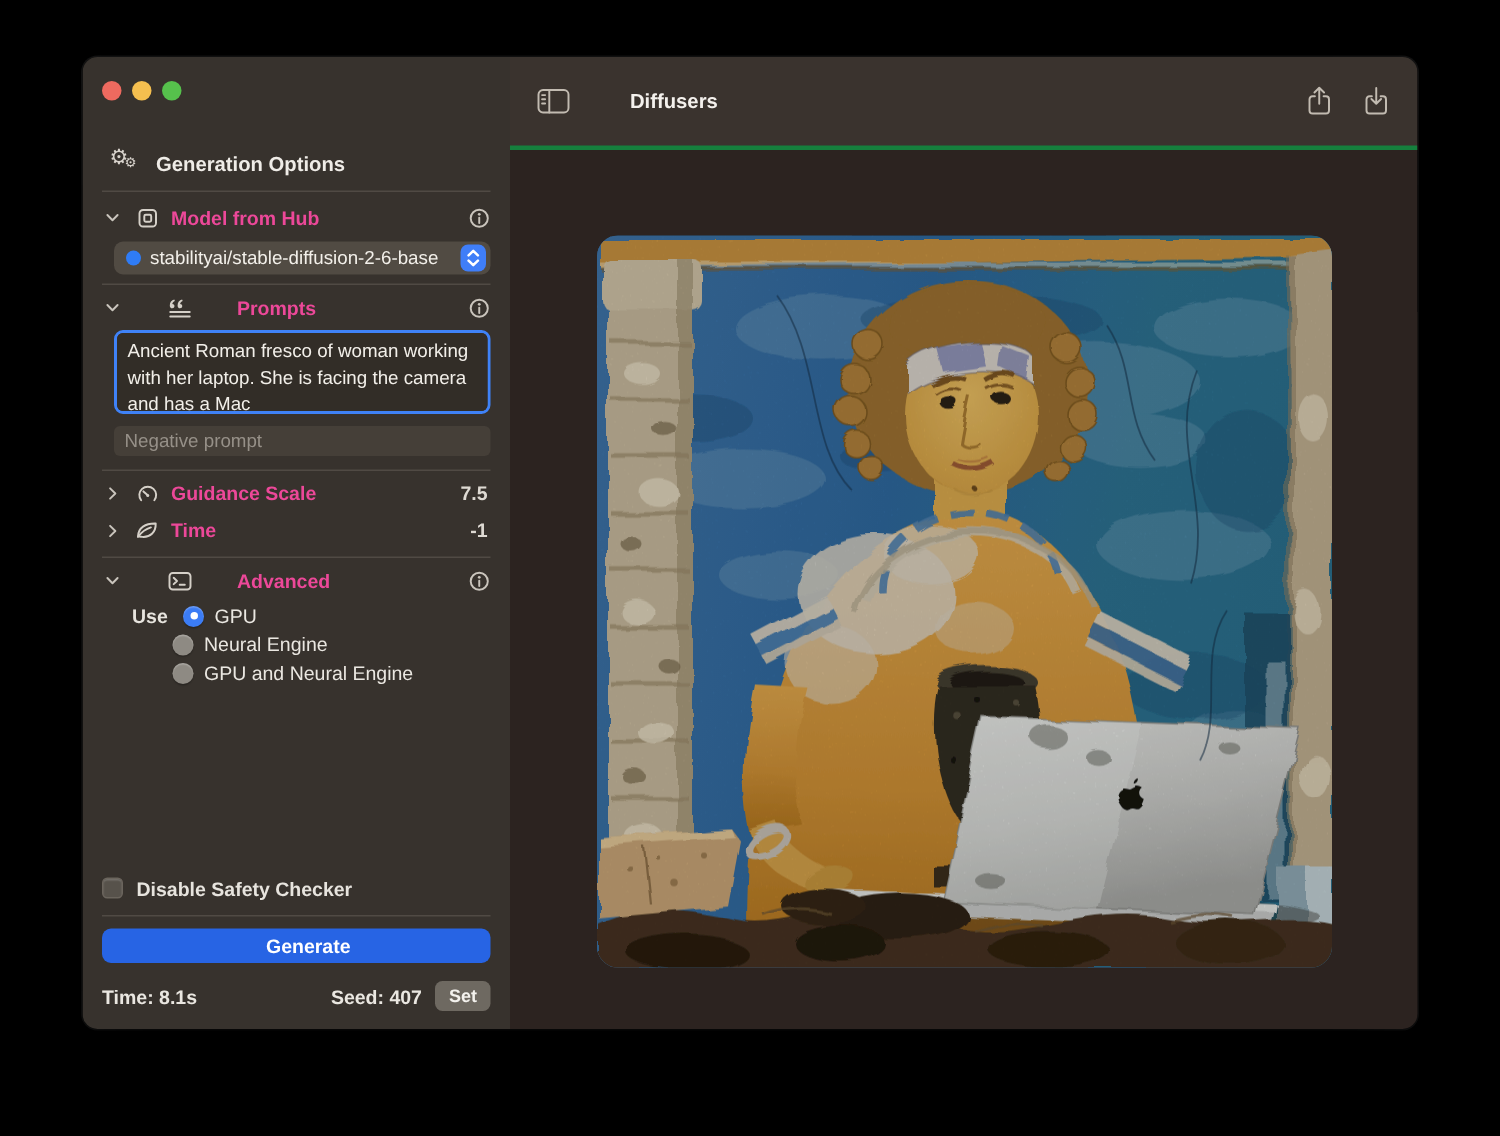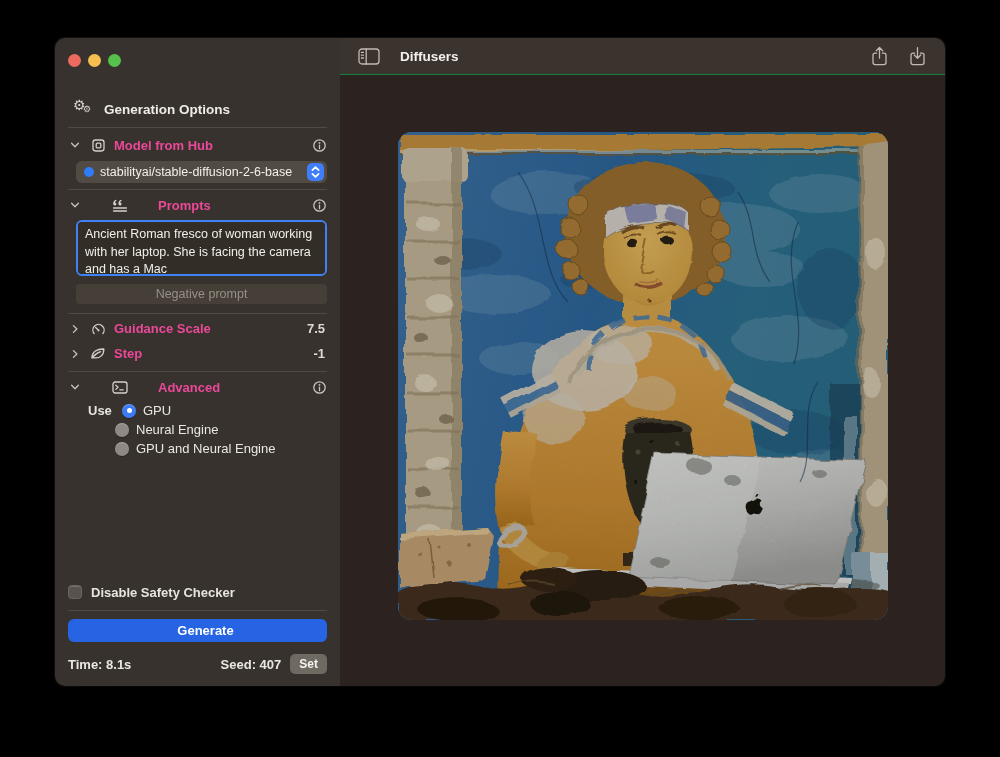--- a/index.html
+++ b/index.html
@@ -43,21 +43,21 @@
   .model-text { flex:1; font-size:12.5px; font-weight:500; color:#f3f0ea; white-space:nowrap; overflow:hidden; }
   .stepper { width:17px; height:18px; background:#3f7ef8; border-radius:5px; flex:none;
     display:flex; align-items:center; justify-content:center; }
 
   textarea.prompt { margin:3px 0 0 8px; width:calc(100% - 8px); height:56px; resize:none;
     background:#322d27; border:2px solid #3f82f7; border-radius:6px; outline:none;
     color:#f2efe9; font-family:inherit; font-size:12.5px; font-weight:500;
     line-height:1.4; padding:4px 7px; }
   input.negative { margin:8px 0 0 8px; width:calc(100% - 8px); height:20px;
     background:#453f38; border:none; border-radius:4px; outline:none;
-    color:#f2efe9; font-family:inherit; font-size:12.5px; padding:0 7px;text-align:center; }
+    color:#f2efe9; font-family:inherit; font-size:12.5px; padding:0 7px; }
   input.negative::placeholder { color:#969088; font-weight:500; }
 
   .radio-group { margin-top:2px; }
   .radio-row { display:flex; align-items:center; height:19px; gap:7px; }
   .use-lbl { margin-left:20px; width:27px; font-weight:600; }
   .indent { margin-left:47px; }
   .radio { width:14px; height:14px; border-radius:50%; background:#8e8a83; flex:none;
     box-shadow:inset 0 1px 1px rgba(255,255,255,.25), 0 1px 1px rgba(0,0,0,.25); }
   .radio.sel { background:#3b7cf5; position:relative; }
   .radio.sel::after { content:""; position:absolute; left:4.5px; top:4.5px; width:5px; height:5px;
@@ -74,22 +74,22 @@
   button.generate { height:23px; width:100%; background:#2764e4; border:none; border-radius:6px;
     color:#fff; font-family:inherit; font-size:13px; font-weight:600; cursor:default;padding-left:16px; }
 
   .footer { margin-top:12px; display:flex; align-items:center; font-weight:600; color:#eae7e1; }
   .footer .seed-val { margin-left:auto; }
   button.set { margin-left:9px; background:#6e6961; border:none; border-radius:5px;
     color:#f4f2ee; font-family:inherit; font-size:12px; font-weight:600; padding:3px 9px; cursor:default; }
 
   
   .main { flex:1; background:#2c2320; display:flex; flex-direction:column; min-width:0; }
-  .toolbar { height:37px; background:#3a332e; border-bottom:1px solid #15803d;
-    display:flex; align-items:center; padding:0 18px; }
+  .toolbar { height:62px; background:#3a332e; border-bottom:3px solid #15803d;
+    display:flex; align-items:center; padding:0 18px;gap:20px; }
   .tb-btn { color:#c2bbb1; display:flex; cursor:default; }
   .tb-title { margin-left:20px; color:#f4f1ed; font-weight:700; font-size:13.5px; }
   .tb-right { margin-left:auto; display:flex; gap:19px; }
   .canvas { flex:1; display:flex; justify-content:center; align-items:flex-start; padding-top:57px; }
   .artwork { width:490px; height:488px; border-radius:14px; overflow:hidden; background:#2f5e86; }
   .artwork svg { display:block; }
 </style>
 </head>
 <body>
 
@@ -195,21 +195,21 @@
         <svg class="ic" width="12" height="12" viewBox="0 0 12 12">
             <path class="stroke" stroke-width="1.7" d="M4.4 2.6 7.9 6 4.4 9.4"></path>
           </svg>
         </span>
       <span class="s-icon">
         <svg class="ic" width="16" height="13" viewBox="0 0 16 13">
             <path class="stroke" d="M2 10.8C2 4.8 7 1.8 13.8 2c.2 6-3.8 9.3-9 8.9-1-.1-2-.4-2.8-.1Z"></path>
             <path class="stroke" d="M2 10.8C4.5 7.6 7.4 5.6 10.6 4.6"></path>
           </svg>
         </span>
-      <span class="lbl">Step</span>
+      <span class="lbl">Time</span>
       <span class="val">-1</span>
     </div>
 
     <hr class="div d4">
 
     <div class="row h24">
       <span class="chev">
         <svg class="ic" width="12" height="12" viewBox="0 0 12 12">
             <path class="stroke" stroke-width="1.7" d="M2.6 4.3 6 7.8 9.4 4.3"></path>
           </svg>

